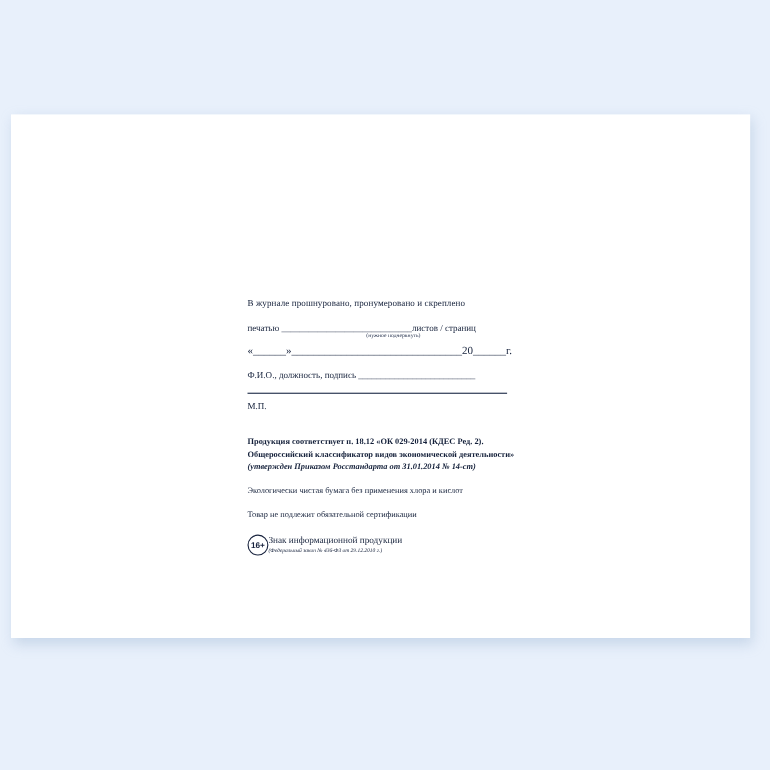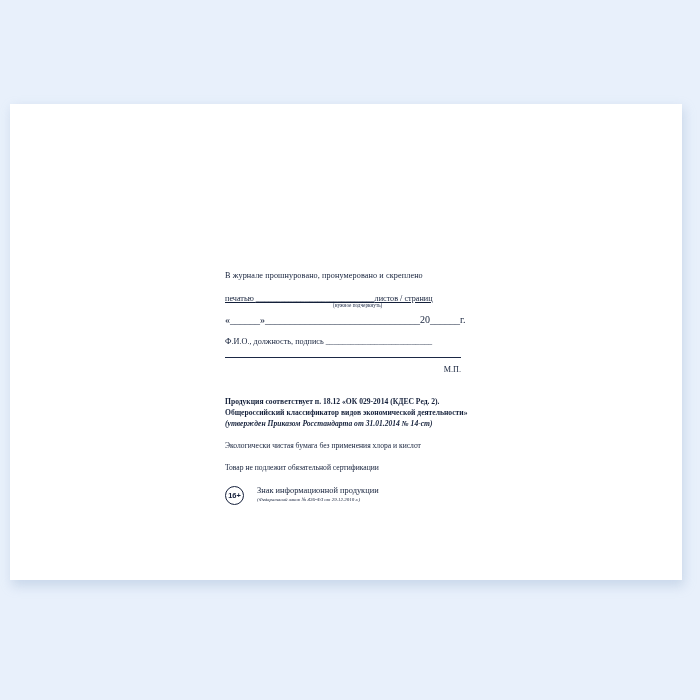--- a/index.html
+++ b/index.html
@@ -47,21 +47,20 @@
     font-size: 8.2px;
     line-height: 1.35;
     letter-spacing: 0.1px;
     white-space: nowrap;
   }
   .blk1 { margin-bottom: 13px; }
   .seal-line {
     position: relative;
     font-size: 8.2px;
     white-space: nowrap;
-    text-decoration: underline;
   }
   .tiny {
     font-size: 5.2px;
     color: #1a2744;
     white-space: nowrap;
   }
   .under-note {
     margin-left: 108px;
     margin-top: -1px;
     margin-bottom: 6px;
@@ -77,21 +76,20 @@
     margin-bottom: 10px;
   }
   .rule {
     border-bottom: 0.8px solid #1b2845;
     width: 236px;
     height: 1px;
     margin-bottom: 7px;
   }
   .mp {
     font-size: 8.2px;
-    text-align: right;
     width: 236px;
     margin-bottom: 22px;
   }
   .para {
     font-size: 7.6px;
     line-height: 1.45;
     margin-bottom: 11px;
     white-space: nowrap;
   }
   .para-block {
@@ -101,22 +99,22 @@
     font-size: 7.6px;
     line-height: 1.45;
     white-space: nowrap;
     font-weight: bold;
   }
   .para-block .l.ital {
     font-style: italic;
   }
   .age-row {
     display: flex;
-    align-items: flex-start;
-    gap: 13px;
+    align-items: flex-end;
+    gap: 0;
     margin-top: 13px;
   }
   .age-badge {
     width: 17px;
     height: 17px;
     border-radius: 50%;
     border: 1.1px solid #16213c;
     display: flex;
     align-items: center;
     justify-content: center;

